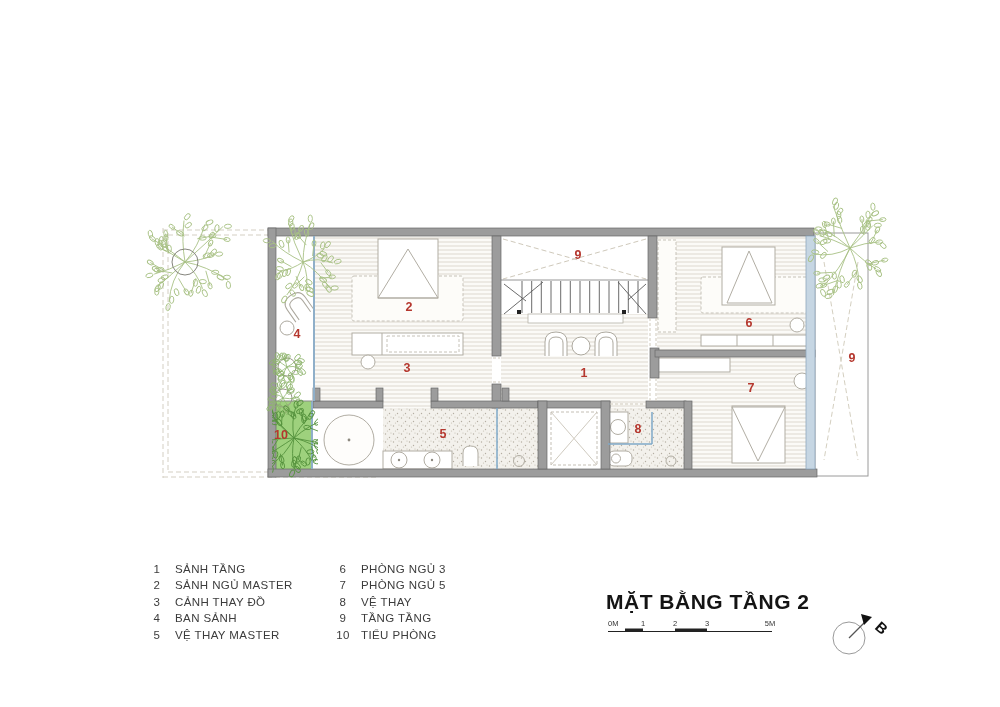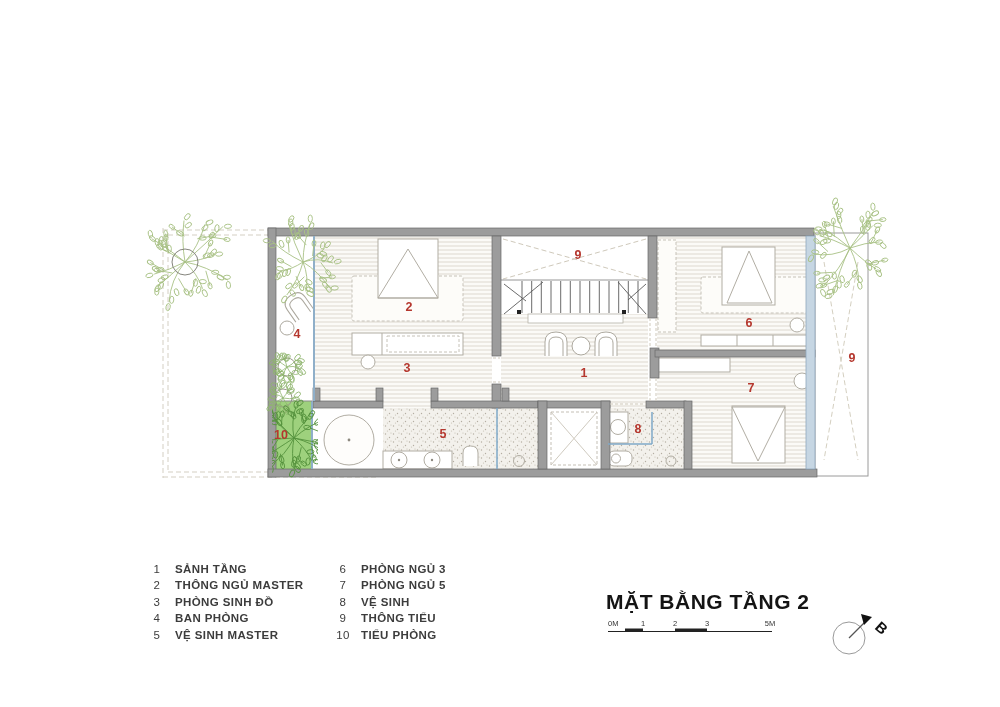--- a/index.html
+++ b/index.html
@@ -7,21 +7,21 @@
           font-family:"Liberation Sans","DejaVu Sans",sans-serif;}
   svg text{font-family:"Liberation Sans","DejaVu Sans",sans-serif;}
   .plan-svg{position:absolute;left:0;top:0;}
   
   .legend{position:absolute;left:148px;top:563px;width:360px;color:#3c3c3c;font-size:11.5px;letter-spacing:.4px;}
   .legend .col{position:absolute;top:0;}
   .legend .col.c1{left:0;}
   .legend .col.c2{left:186px;}
   .legend .row{display:flex;align-items:baseline;height:16.4px;}
   .legend .num{display:inline-block;width:18px;text-align:center;flex:0 0 18px;}
-  .legend .lab{margin-left:9px;white-space:nowrap;font-weight:bold;}
+  .legend .lab{margin-left:9px;white-space:nowrap;}
   
   .title-block{position:absolute;left:606px;top:590px;}
   .title-block h1{margin:0;font-size:21px;font-weight:700;letter-spacing:.5px;color:#141414;white-space:nowrap;}
   .scale-svg{display:block;margin-top:4px;}
   .compass{position:absolute;left:816px;top:604px;}
 </style>
 </head>
 <body>
 
 <div class="canvas">
@@ -610,51 +610,51 @@
   </svg>
 
   <div class="legend">
     <div class="col c1">
       <div class="row">
           <span class="num">1</span>
           <span class="lab">SẢNH TẦNG</span>
         </div>
       <div class="row">
           <span class="num">2</span>
-          <span class="lab">THÔNG NGỦ MASTER</span>
+          <span class="lab">SẢNH NGỦ MASTER</span>
         </div>
       <div class="row">
           <span class="num">3</span>
-          <span class="lab">PHÒNG SINH ĐỒ</span>
+          <span class="lab">CẢNH THAY ĐỒ</span>
         </div>
       <div class="row">
           <span class="num">4</span>
-          <span class="lab">BAN PHÒNG</span>
+          <span class="lab">BAN SẢNH</span>
         </div>
       <div class="row">
           <span class="num">5</span>
-          <span class="lab">VỆ SINH MASTER</span>
+          <span class="lab">VỆ THAY MASTER</span>
         </div>
     </div>
     <div class="col c2">
       <div class="row">
           <span class="num">6</span>
           <span class="lab">PHÒNG NGỦ 3</span>
         </div>
       <div class="row">
           <span class="num">7</span>
           <span class="lab">PHÒNG NGỦ 5</span>
         </div>
       <div class="row">
           <span class="num">8</span>
-          <span class="lab">VỆ SINH</span>
+          <span class="lab">VỆ THAY</span>
         </div>
       <div class="row">
           <span class="num">9</span>
-          <span class="lab">THÔNG TIỂU</span>
+          <span class="lab">TẦNG TẦNG</span>
         </div>
       <div class="row">
           <span class="num">10</span>
           <span class="lab">TIỂU PHÒNG</span>
         </div>
     </div>
   </div>
 
   <div class="title-block">
     <h1>MẶT BẰNG TẦNG 2</h1>

